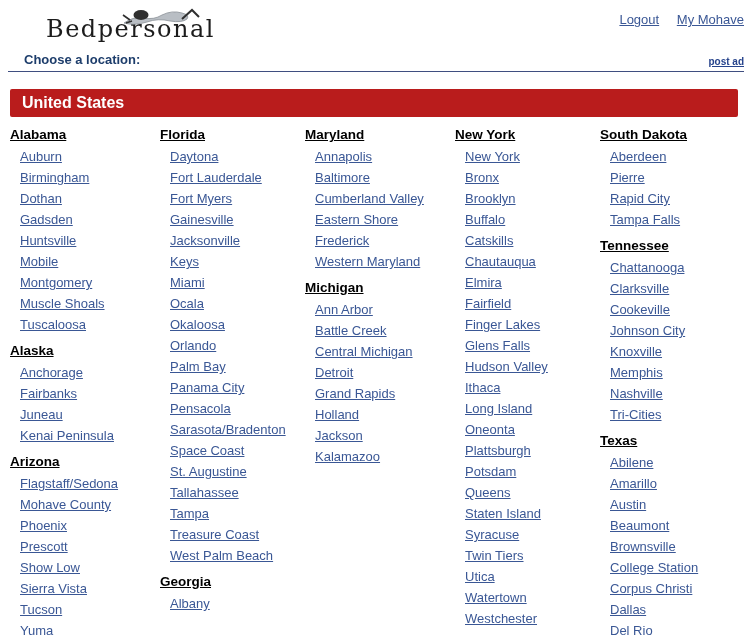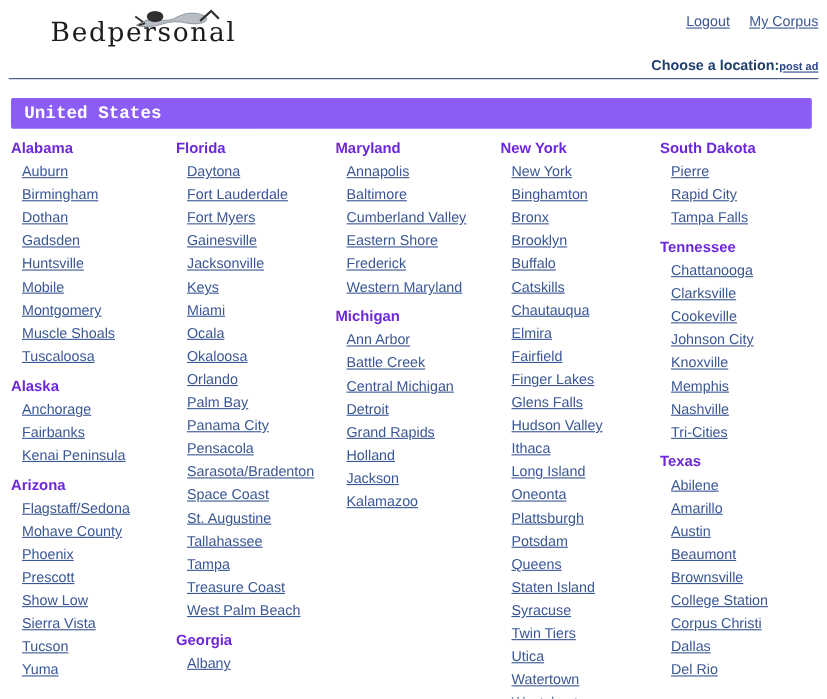--- a/index.html
+++ b/index.html
@@ -20,21 +20,21 @@
   .logo-figure{position:absolute;left:74px;top:0;}
   .top-links{
     position:absolute;top:12px;right:8px;font-size:13px;
   }
   .top-links a{
     color:#3a5795;text-decoration:underline;margin-left:14px;cursor:pointer;
   }
   
   .location-bar{
     position:absolute;top:52px;left:24px;right:8px;
-    display:flex;justify-content:flex-end;align-items:flex-end;
+    display:flex;justify-content:space-between;align-items:flex-end;
   }
   .choose-label{
     font-size:13px;font-weight:bold;color:#1d3d6b;
   }
   .post-ad{
     font-size:10px;font-weight:bold;color:#27448c;
     text-decoration:underline;cursor:pointer;
   }
   .rule{
     position:absolute;top:71px;left:8px;right:8px;height:0;
@@ -47,22 +47,22 @@
     color:#ffffff;font-size:16px;font-weight:bold;
     line-height:28px;padding-left:12px;box-sizing:border-box;
   }
   
   .columns{
     position:absolute;top:117px;left:10px;right:0;bottom:0;
     display:grid;grid-template-columns:150px 145px 150px 145px 1fr;
     padding-top:7px;
   }
   .state-header{
-    font-size:13.5px;font-weight:bold;color:#6d28d9;
-    line-height:21px;margin-top:6px;
+    font-size:13.5px;font-weight:bold;color:#000000;
+    line-height:21px;margin-top:6px;text-decoration:underline;
   }
   .state-group:first-child .state-header{margin-top:0;}
   .city-list{
     list-style:none;margin:0;padding:0 0 0 10px;
   }
   .city-list li{line-height:21px;height:21px;}
   .city-list a{
     font-size:13px;color:#3a5795;text-decoration:underline;cursor:pointer;
   }
 </style>
@@ -75,30 +75,30 @@
     <svg width="82" height="24" viewBox="0 0 82 24">
       <path d="M4 17 Q14 10 24 12 Q34 14 42 9 Q52 4 62 7 Q70 9 67 13 Q62 17 50 15 Q38 12 27 16 Q14 20 4 17 Z" fill="#b9bec4" stroke="#8a9097" stroke-width="0.8"></path>
       <ellipse cx="21" cy="9" rx="7.5" ry="5" fill="#2f2f2f"></ellipse>
       <path d="M10 14 L3 9 M12 15 L6 17" stroke="#2f2f2f" stroke-width="1.6" fill="none"></path>
       <path d="M62 13 L72 4 L79 11" stroke="#2f2f2f" stroke-width="2" fill="none"></path>
     </svg>
   </span>
 </div>
 <div class="top-links">
   <a>Logout</a>
-  <a>My Corpus</a>
+  <a>My Mohave</a>
 </div>
 
 <div class="location-bar">
   <span class="choose-label">Choose a location:</span>
   <a class="post-ad">post ad</a>
 </div>
 <div class="rule"></div>
 
-<div class="banner" style="background: #8b5cf6; font-family: Liberation Mono, monospace;">United States</div>
+<div class="banner" style="background: #b91c1c;">United States</div>
 
 <div class="columns" id="columns">
     <div class="state-column">
       <div class="state-group">
         <div class="state-header">Alabama</div>
         <ul class="city-list">
           <li><a>Auburn</a></li>
           <li><a>Birmingham</a></li>
           <li><a>Dothan</a></li>
           <li><a>Gadsden</a></li>
@@ -107,20 +107,21 @@
           <li><a>Montgomery</a></li>
           <li><a>Muscle Shoals</a></li>
           <li><a>Tuscaloosa</a></li>
         </ul>
       </div>
       <div class="state-group">
         <div class="state-header">Alaska</div>
         <ul class="city-list">
           <li><a>Anchorage</a></li>
           <li><a>Fairbanks</a></li>
+          <li><a>Juneau</a></li>
           <li><a>Kenai Peninsula</a></li>
         </ul>
       </div>
       <div class="state-group">
         <div class="state-header">Arizona</div>
         <ul class="city-list">
           <li><a>Flagstaff/Sedona</a></li>
           <li><a>Mohave County</a></li>
           <li><a>Phoenix</a></li>
           <li><a>Prescott</a></li>
@@ -189,21 +190,20 @@
           <li><a>Jackson</a></li>
           <li><a>Kalamazoo</a></li>
         </ul>
       </div>
     </div>
     <div class="state-column">
       <div class="state-group">
         <div class="state-header">New York</div>
         <ul class="city-list">
           <li><a>New York</a></li>
-          <li><a>Binghamton</a></li>
           <li><a>Bronx</a></li>
           <li><a>Brooklyn</a></li>
           <li><a>Buffalo</a></li>
           <li><a>Catskills</a></li>
           <li><a>Chautauqua</a></li>
           <li><a>Elmira</a></li>
           <li><a>Fairfield</a></li>
           <li><a>Finger Lakes</a></li>
           <li><a>Glens Falls</a></li>
           <li><a>Hudson Valley</a></li>
@@ -219,20 +219,21 @@
           <li><a>Utica</a></li>
           <li><a>Watertown</a></li>
           <li><a>Westchester</a></li>
         </ul>
       </div>
     </div>
     <div class="state-column">
       <div class="state-group">
         <div class="state-header">South Dakota</div>
         <ul class="city-list">
+          <li><a>Aberdeen</a></li>
           <li><a>Pierre</a></li>
           <li><a>Rapid City</a></li>
           <li><a>Tampa Falls</a></li>
         </ul>
       </div>
       <div class="state-group">
         <div class="state-header">Tennessee</div>
         <ul class="city-list">
           <li><a>Chattanooga</a></li>
           <li><a>Clarksville</a></li>

